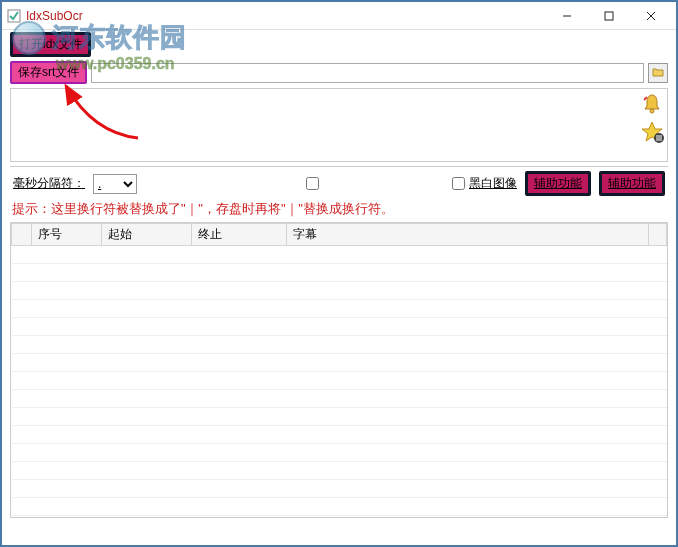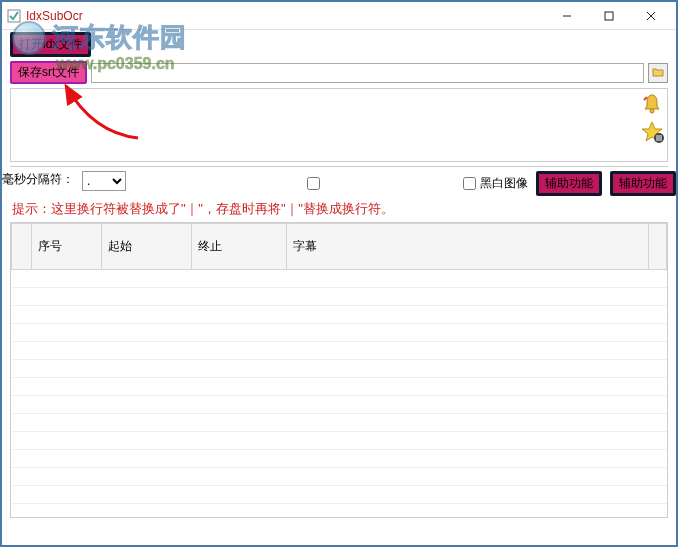--- a/index.html
+++ b/index.html
@@ -87,24 +87,26 @@
       display: flex; align-items: center; justify-content: center;
       font-size: 20px;
     }
 
     .divider {
       margin: 4px 8px 2px 8px;
       border-top: 1px solid #ccc;
     }
 
     .options-row {
-      padding: 2px 0;
+      padding: 2px 11px;
       display: flex;
+      align-items: center;
       gap: 8px;
       min-height: 26px;
+      text-decoration: underline;
     }
     .options-row .spacer { flex: 1.3; }
     .options-row .spacer2 { flex: 1; }
     .sep-select {
       border: 1px solid #999;
       background: #fff;
       font-size: 12px;
       height: 20px;
       width: 44px;
     }
@@ -126,21 +128,21 @@
       position: relative;
     }
     table {
       width: 100%;
       border-collapse: collapse;
       font-size: 12px;
     }
     thead th {
       background: #f5f5f5;
       border: 1px solid #d4d4d4;
-      padding: 14px 6px;
+      padding: 2px 6px;
       text-align: left;
       font-weight: normal;
       height: 20px;
       position: sticky;
       top: 0;
     }
     th.col-row { width: 20px; }
     th.col-num { width: 70px; }
     th.col-start { width: 90px; }
     th.col-end { width: 95px; }

